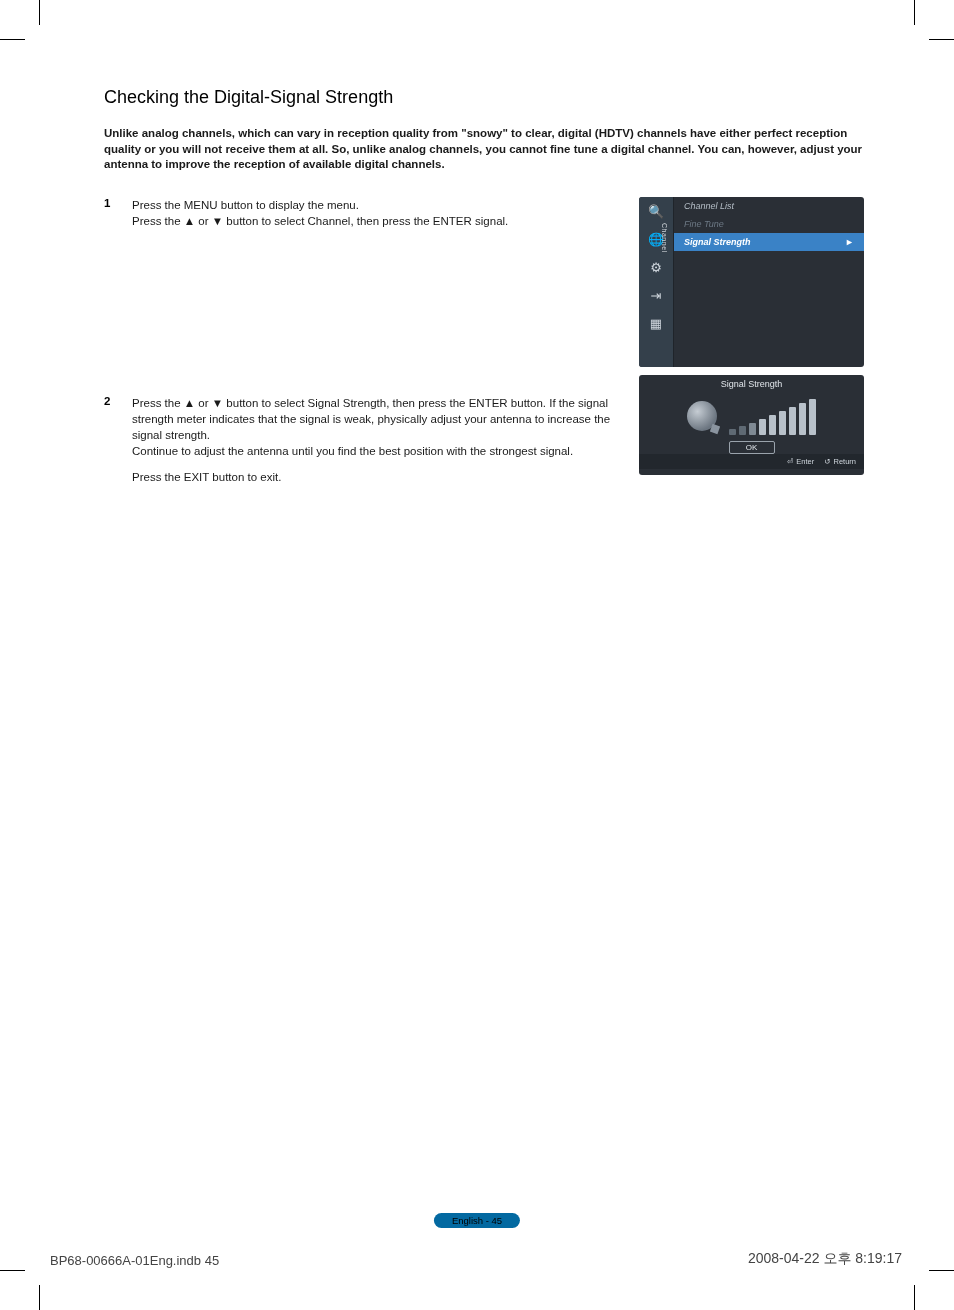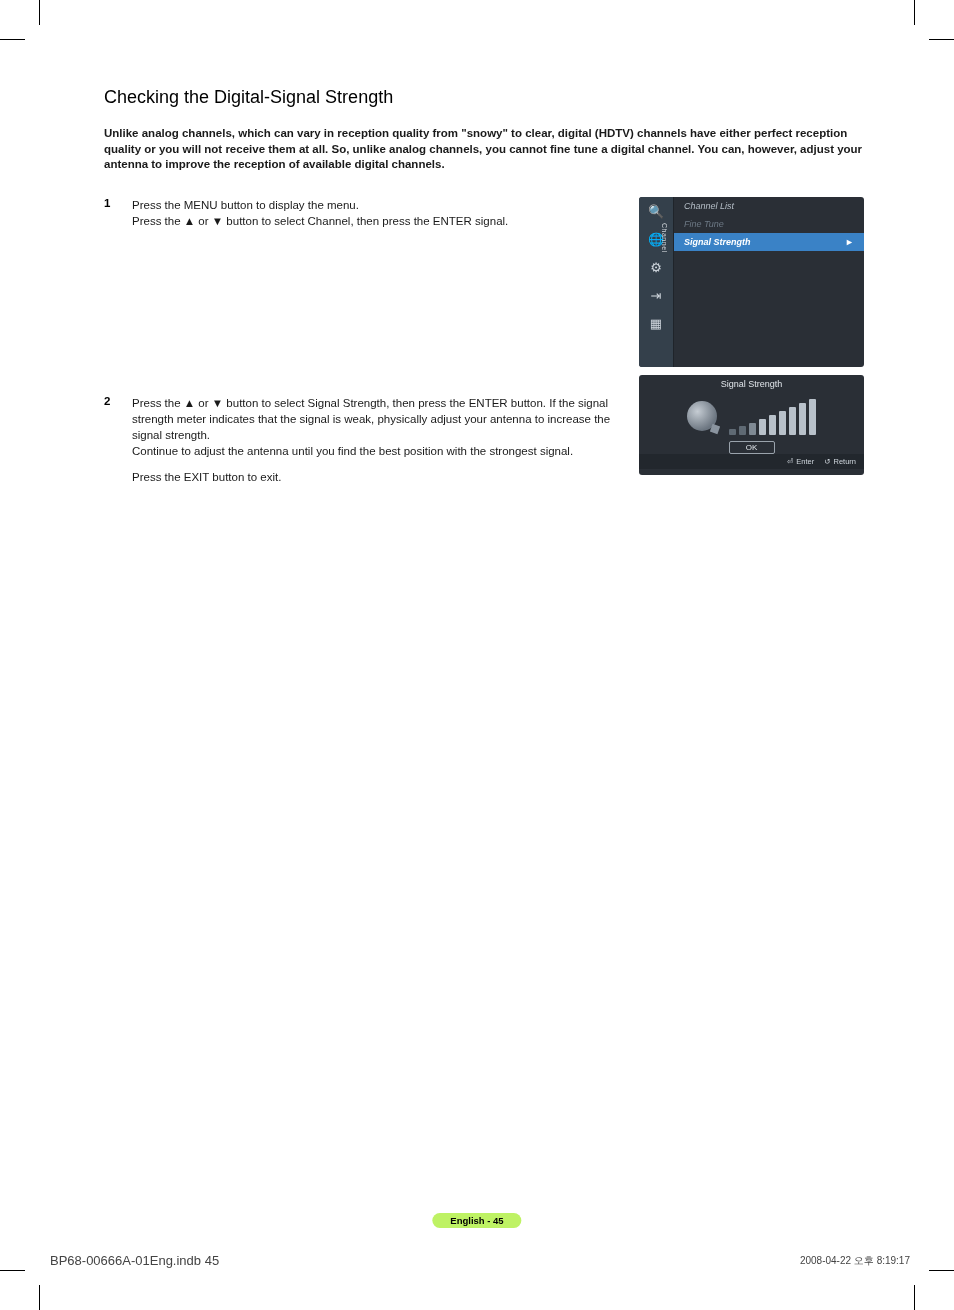--- a/index.html
+++ b/index.html
@@ -185,39 +185,39 @@
       color: #cfd6dd;
       background: #22272d;
     }
     .signal-footer span { display:flex; align-items:center; gap:3px; }
 
     .page-number-badge {
       position: absolute;
       bottom: 82px;
       left: 50%;
       transform: translateX(-50%);
-      background: #bef264;
+      background: #0369a1;
       border-radius: 9px;
       padding: 2px 18px;
       font-size: 9.5px;
-      font-weight: bold;
+      font-weight: normal;
       color: #000;
     }
     .doc-footer-left {
       position: absolute;
       bottom: 42px;
       left: 50px;
       font-size: 13px;
       color: #444;
     }
     .doc-footer-right {
       position: absolute;
       bottom: 42px;
-      right: 44px;
-      font-size: 10px;
+      right: 52px;
+      font-size: 14px;
       color: #444;
       margin-left: 16px;
     }
     b { font-weight: normal; }
   </style>
 </head>
 <body>
 
 <div class="crop-mark crop-tl-h"></div>
 <div class="crop-mark crop-tl-v"></div>

